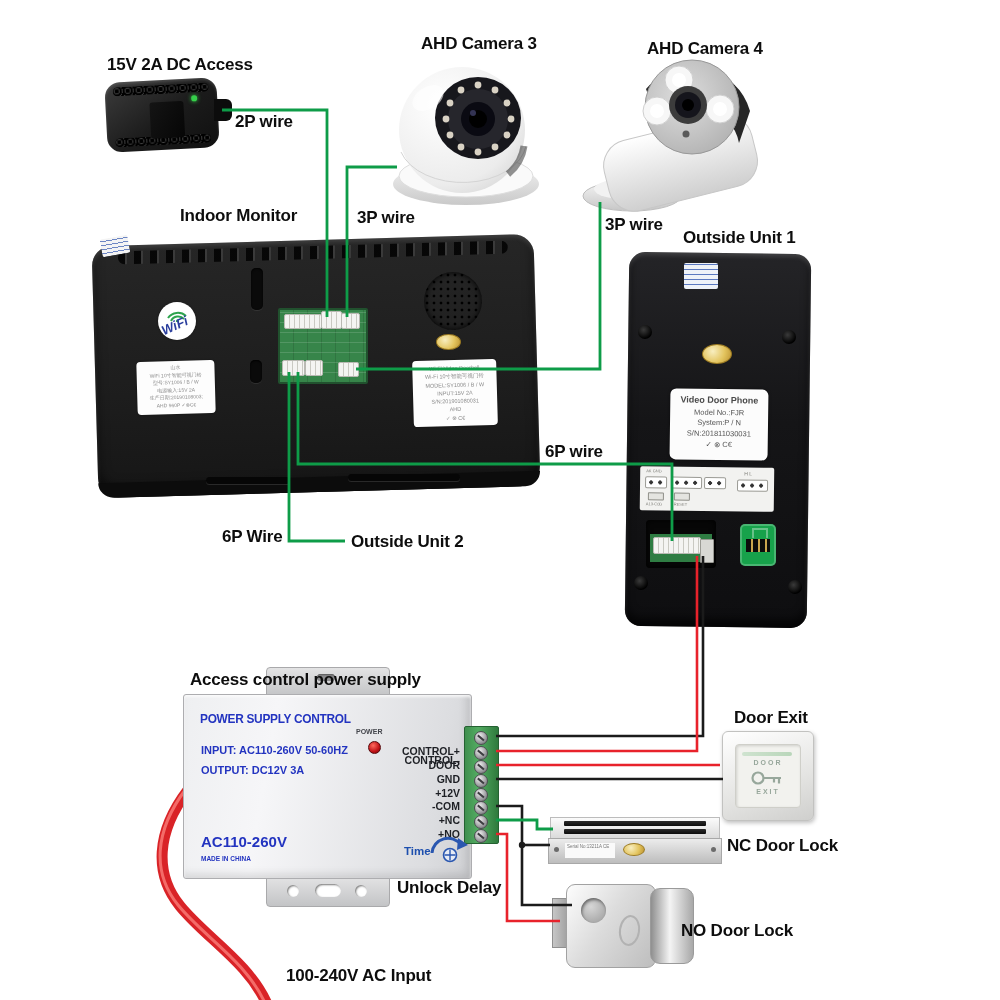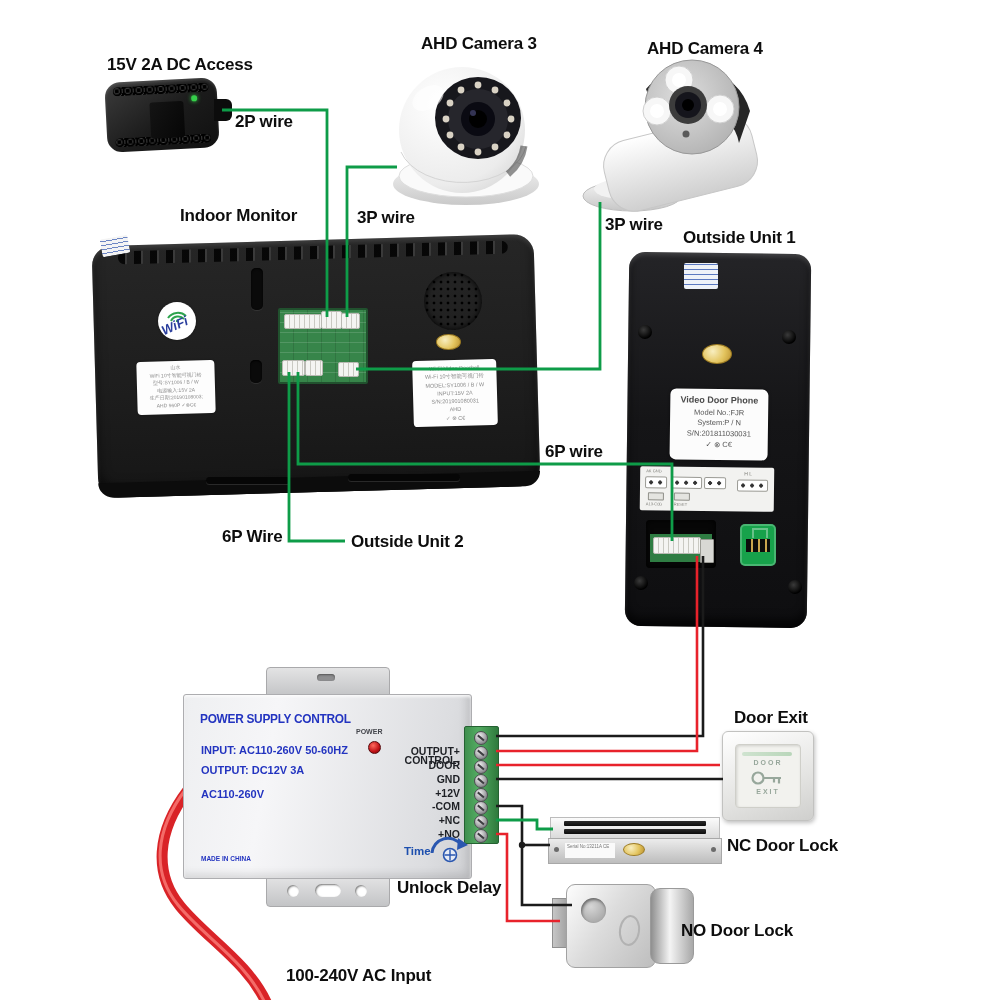--- a/index.html
+++ b/index.html
@@ -298,24 +298,24 @@
     <div class="abs" style="left:20px;top:8px;width:12px;height:12px;border-radius:50%;background:#fff;box-shadow:inset 1px 1px 2px #777;"></div>
     <div class="abs" style="left:48px;top:7px;width:26px;height:13px;border-radius:7px;background:#fff;box-shadow:inset 1px 1px 2px #777;"></div>
     <div class="abs" style="left:88px;top:8px;width:12px;height:12px;border-radius:50%;background:#fff;box-shadow:inset 1px 1px 2px #777;"></div>
   </div>
   <div class="abs psu-box"></div>
   <div class="psu-title">POWER SUPPLY CONTROL</div>
   <div class="psu-power">POWER</div>
   <div class="psu-led"></div>
   <div class="psu-line" style="left:201px;top:744px;">INPUT: AC110-260V 50-60HZ</div>
   <div class="psu-line" style="left:201px;top:764px;">OUTPUT:  DC12V   3A</div>
-  <div class="psu-line" style="left:201px;top:788px;font-size:11px;">AC110-260V</div>
+  <div class="psu-line" style="left:201px;top:833px;font-size:15px;">AC110-260V</div>
   <div class="psu-made">MADE IN CHINA</div>
   <div class="term-label" style="top:754px;">CONTROL-</div>
-  <div class="term-label" style="top:745px;">OUTPUT+</div>
+  <div class="term-label" style="top:745px;">CONTROL+</div>
   <div class="term-label" style="top:759px;">DOOR</div>
   <div class="term-label" style="top:773px;">GND</div>
   <div class="term-label" style="top:787px;">+12V</div>
   <div class="term-label" style="top:800px;">-COM</div>
   <div class="term-label" style="top:814px;">+NC</div>
   <div class="term-label" style="top:828px;">+NO</div>
   <div class="abs term-block">
     <div class="screw" style="top:4px;"></div>
     <div class="screw" style="top:19px;"></div>
     <div class="screw" style="top:33px;"></div>
@@ -384,19 +384,20 @@
   <div class="lbl" style="left:235px;top:112px;">2P wire</div>
   <div class="lbl" style="left:421px;top:34px;">AHD Camera 3</div>
   <div class="lbl" style="left:357px;top:208px;">3P wire</div>
   <div class="lbl" style="left:647px;top:39px;">AHD Camera 4</div>
   <div class="lbl" style="left:605px;top:215px;">3P wire</div>
   <div class="lbl" style="left:180px;top:206px;">Indoor Monitor</div>
   <div class="lbl" style="left:683px;top:228px;">Outside Unit 1</div>
   <div class="lbl" style="left:545px;top:442px;">6P wire</div>
   <div class="lbl" style="left:222px;top:527px;">6P Wire</div>
   <div class="lbl" style="left:351px;top:532px;">Outside Unit 2</div>
+  <div class="lbl" style="left:190px;top:670px;">Access control power supply</div>
   <div class="lbl" style="left:734px;top:708px;">Door Exit</div>
   <div class="lbl" style="left:727px;top:836px;">NC Door Lock</div>
   <div class="lbl" style="left:681px;top:921px;">NO Door Lock</div>
   <div class="lbl" style="left:397px;top:878px;text-align:right;">Unlock Delay</div>
   <div class="lbl" style="left:286px;top:966px;">100-240V  AC Input</div>
 
 </div>
 
 </body></html>

